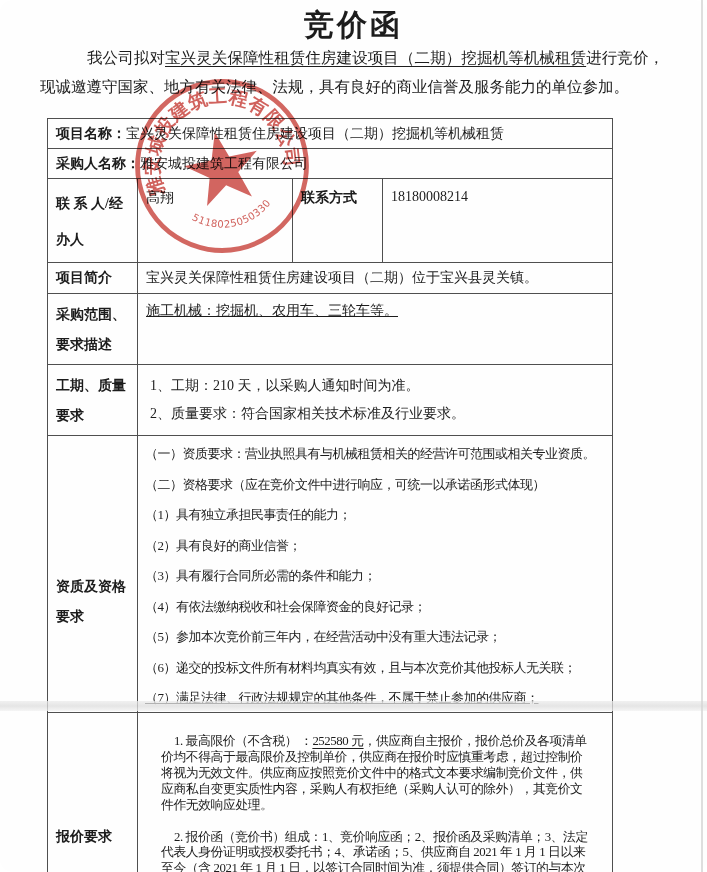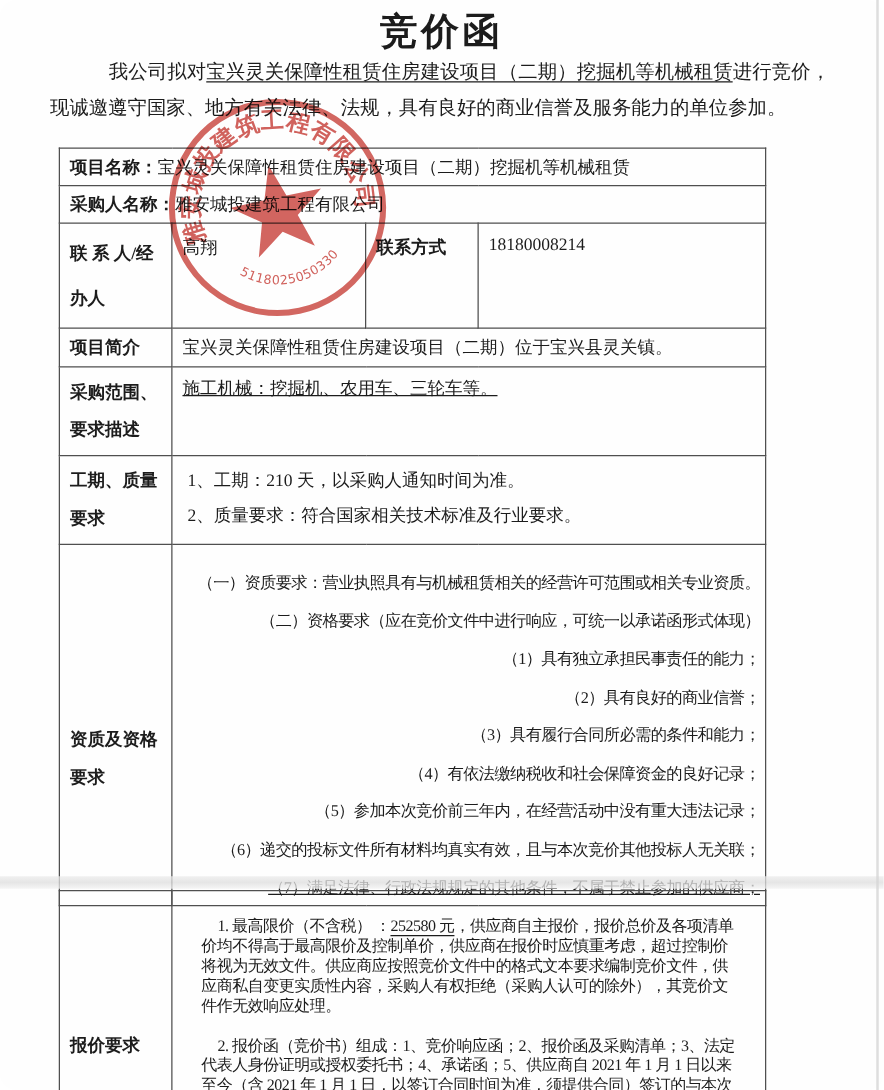--- a/index.html
+++ b/index.html
@@ -94,21 +94,21 @@
     </tr>
     <tr style="height:57px">
       <td class="lbl vtop lh-med lbl-center" style="padding-top:6px;">工期、质量要求</td>
       <td colspan="3" class="vtop" style="padding-top:5px;">
         <p class="content-line">1、工期：210 天，以采购人通知时间为准。</p>
         <p class="content-line">2、质量要求：符合国家相关技术标准及行业要求。</p>
       </td>
     </tr>
     <tr style="height:277px">
       <td class="lbl vmid lh-med lbl-center" style="padding-top:60px;">资质及资格要求</td>
-      <td colspan="3" class="vtop qual" style="padding:20px 4px 4px 7px;text-align:right;">
+      <td colspan="3" class="vtop qual" style="padding:8px 4px 4px 7px;">
         <p>（一）资质要求：营业执照具有与机械租赁相关的经营许可范围或相关专业资质。</p>
         <p>（二）资格要求（应在竞价文件中进行响应，可统一以承诺函形式体现）</p>
         <p>（1）具有独立承担民事责任的能力；</p>
         <p>（2）具有良好的商业信誉；</p>
         <p>（3）具有履行合同所必需的条件和能力；</p>
         <p>（4）有依法缴纳税收和社会保障资金的良好记录；</p>
         <p>（5）参加本次竞价前三年内，在经营活动中没有重大违法记录；</p>
         <p>（6）递交的投标文件所有材料均真实有效，且与本次竞价其他投标人无关联；</p>
         <p>（7）满足法律、行政法规规定的其他条件，不属于禁止参加的供应商；</p>
       </td>

